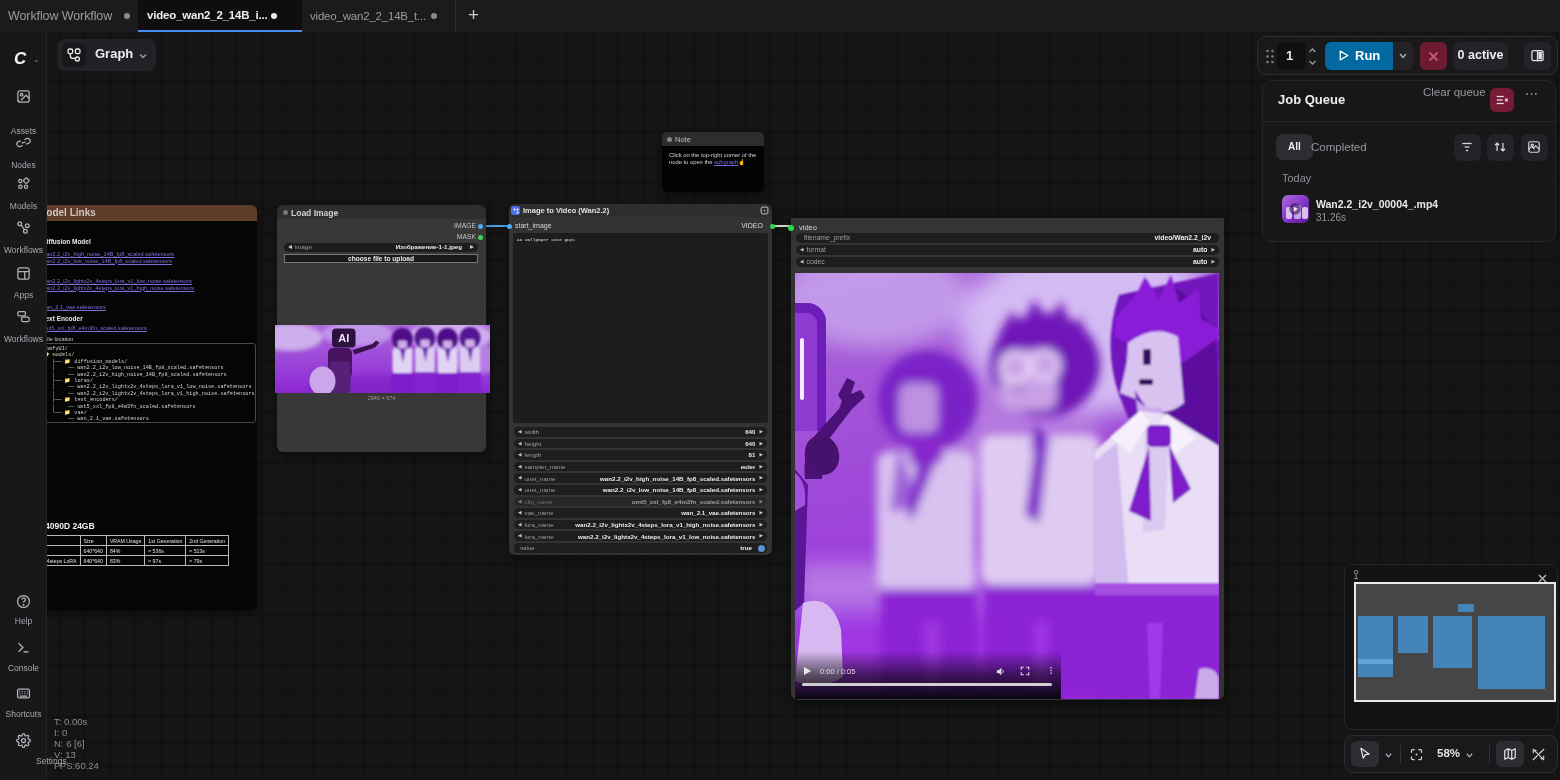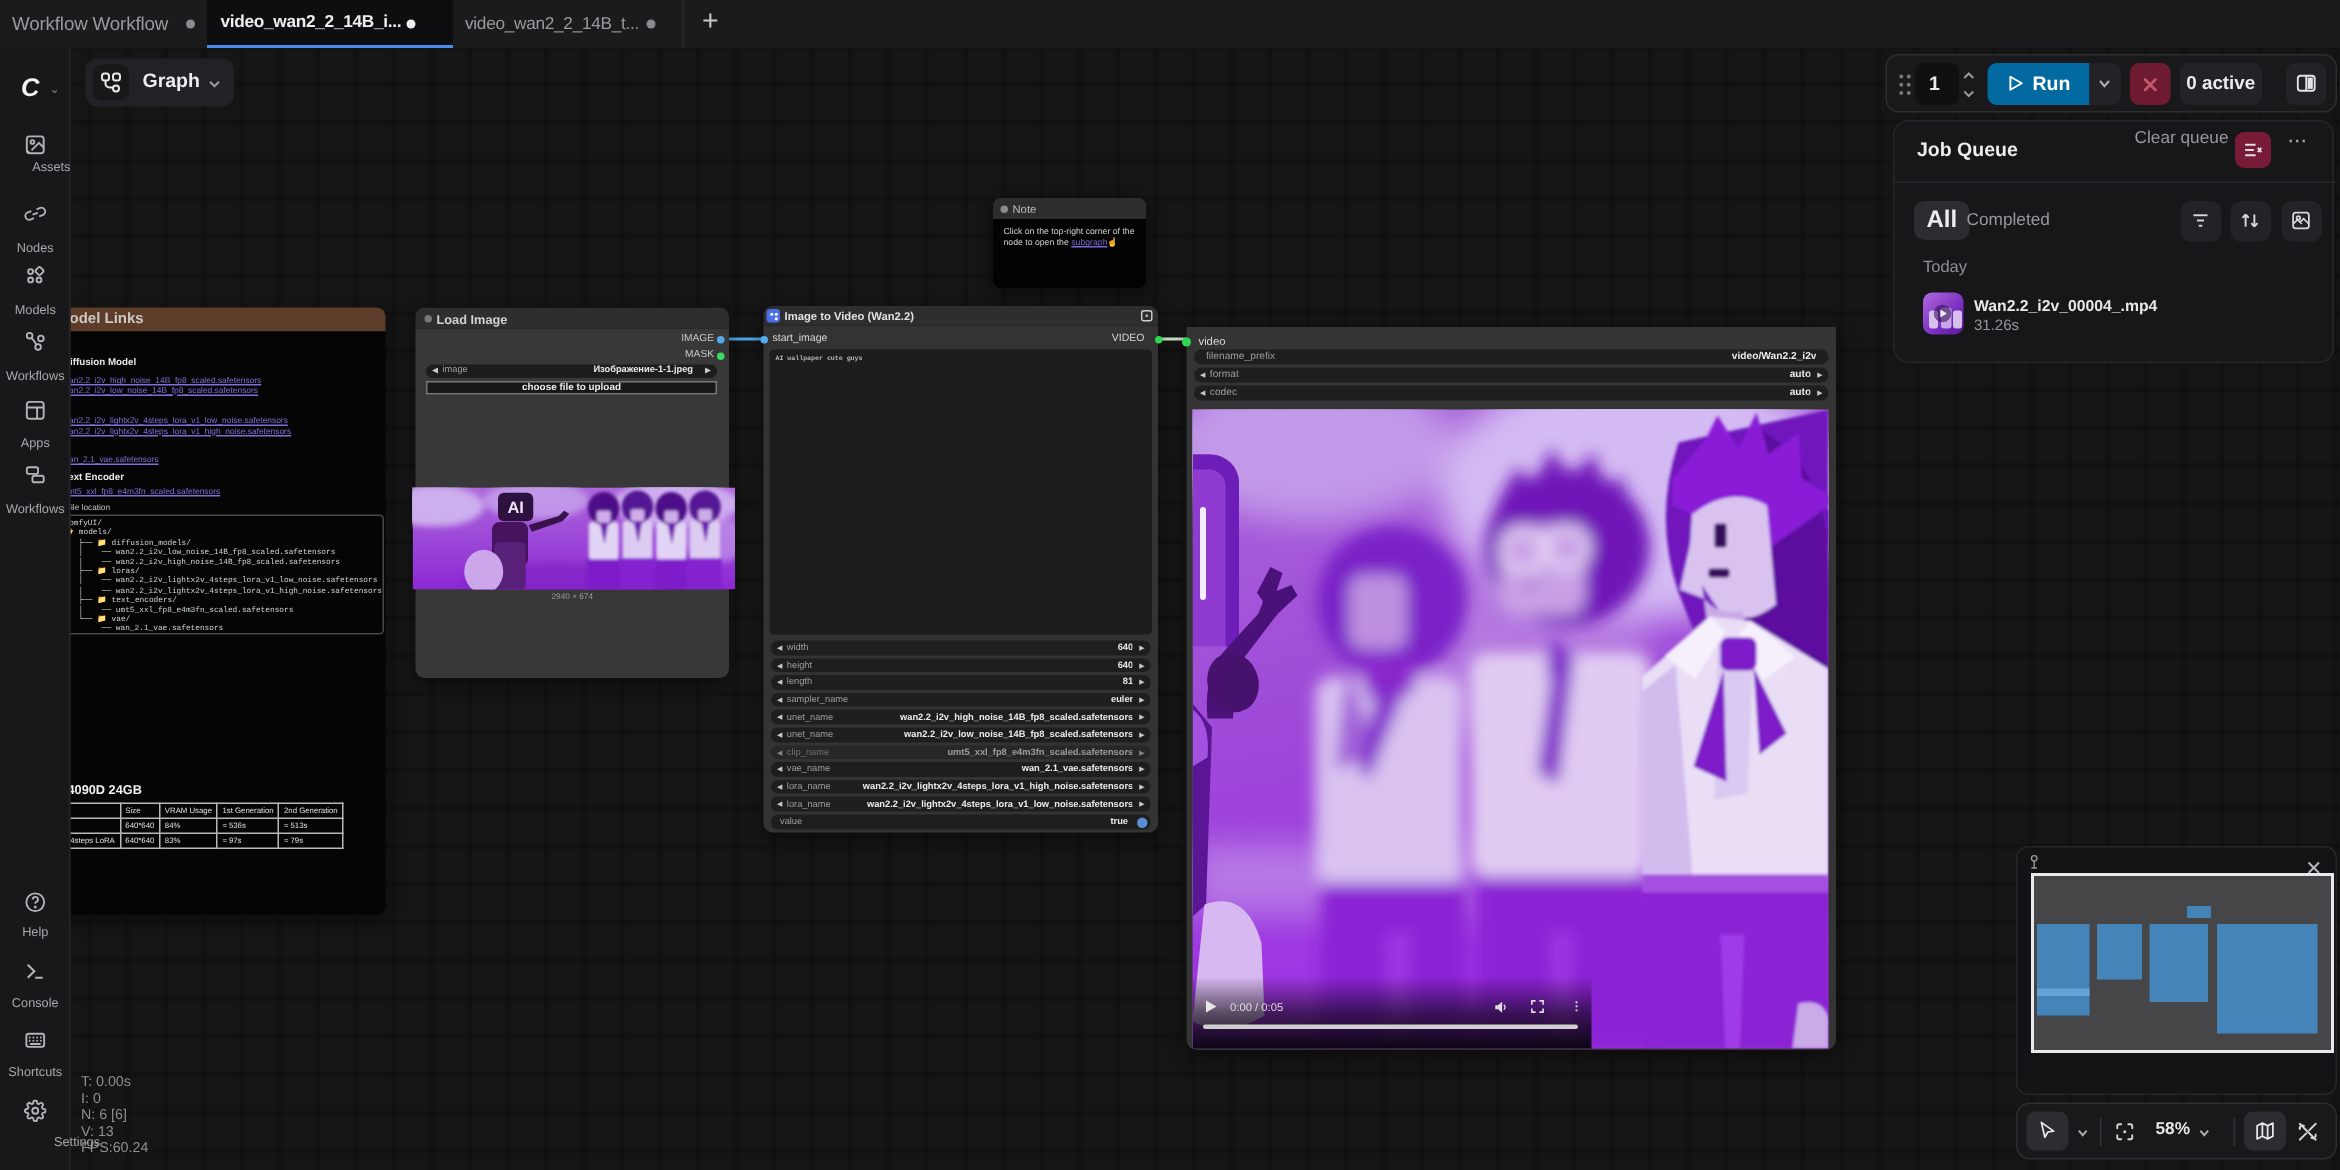--- a/index.html
+++ b/index.html
@@ -22,21 +22,21 @@
 </div>
 
 <div class="abs" id="sidebar" style="left:0;top:32px;width:47px;height:748px;background:#18181b;border-right:1px solid #262629;z-index:40;">
   <div class="abs sbi" style="top:57px;">
       <svg viewBox="0 0 24 24" fill="none" stroke="#b4b4b8" stroke-width="2">
         <rect x="3" y="3" width="18" height="18" rx="3"></rect>
         <circle cx="9" cy="9" r="2"></circle>
         <path d="M21 15 L16 10 L8 18 M6 21 L3 18"></path>
       </svg>
     </div>
-  <div class="abs sbl" style="top:74px;text-align:right;">Assets</div>
+  <div class="abs sbl" style="top:94px;">Assets</div>
   <div class="abs sbi" style="top:103px;">
       <svg viewBox="0 0 24 24" fill="none" stroke="#b4b4b8" stroke-width="2">
         <path d="M9 8 H5 a3 3 0 0 0 0 8 h4 M15 8 h4 a3 3 0 0 1 0 8 h-4" transform="rotate(-20 12 12)"></path>
         <line x1="9" y1="12" x2="15" y2="12" transform="rotate(-20 12 12)"></line>
       </svg>
     </div>
   <div class="abs sbl" style="top:128px;">Nodes</div>
   <div class="abs sbi" style="top:144px;">
       <svg viewBox="0 0 24 24" fill="none" stroke="#b4b4b8" stroke-width="2">
         <circle cx="7" cy="8" r="2.6"></circle>
@@ -171,21 +171,21 @@
   <div class="abs" style="left:227px;top:7px;width:24px;height:24px;background:#771b36;border-radius:6px;">
     <svg class="abs" style="left:5px;top:5px;" width="14" height="14" viewBox="0 0 24 24" fill="none" stroke="#e2dfe2" stroke-width="2.2">
         <line x1="3" y1="6" x2="15" y2="6"></line>
         <line x1="3" y1="12" x2="13" y2="12"></line>
         <line x1="3" y1="18" x2="15" y2="18"></line>
         <path d="M17.5 9.5 L21.5 14.5 M21.5 9.5 L17.5 14.5"></path>
       </svg>
   </div>
   <div class="abs" style="left:262px;top:5px;color:#b4b4b8;font-size:13px;letter-spacing:1px;">⋯</div>
   <div class="abs" style="left:0;top:40px;width:294px;height:1px;background:#26262a;"></div>
-  <div class="abs" style="left:13px;top:53px;width:37px;height:26px;background:#2d2d31;border-radius:7px;text-align:center;line-height:26px;color:#ededf0;font-size:16px;font-weight:700;">All</div>
+  <div class="abs" style="left:13px;top:53px;width:37px;height:26px;background:#2d2d31;border-radius:7px;text-align:center;line-height:26px;color:#ededf0;font-size:10px;font-weight:700;">All</div>
   <div class="abs" style="left:48px;top:60px;color:#98989c;font-size:11.5px;">Completed</div>
   <div class="abs qbtn" style="left:191px;top:53px;"><svg style="margin:6px" width="14" height="14" viewBox="0 0 24 24" fill="none" stroke="#d8d8da" stroke-width="2.2">
         <line x1="4" y1="6" x2="20" y2="6"></line>
         <line x1="8" y1="12" x2="16" y2="12"></line>
         <line x1="10" y1="18" x2="14" y2="18"></line>
       </svg></div>
   <div class="abs qbtn" style="left:224px;top:53px;"><svg style="margin:6px" width="14" height="14" viewBox="0 0 24 24" fill="none" stroke="#d8d8da" stroke-width="2.2">
         <path d="M7 19 V5 M7 5 L3.5 9 M7 5 L10.5 9"></path>
         <path d="M17 5 V19 M17 19 L13.5 15 M17 19 L20.5 15"></path>
       </svg></div>

